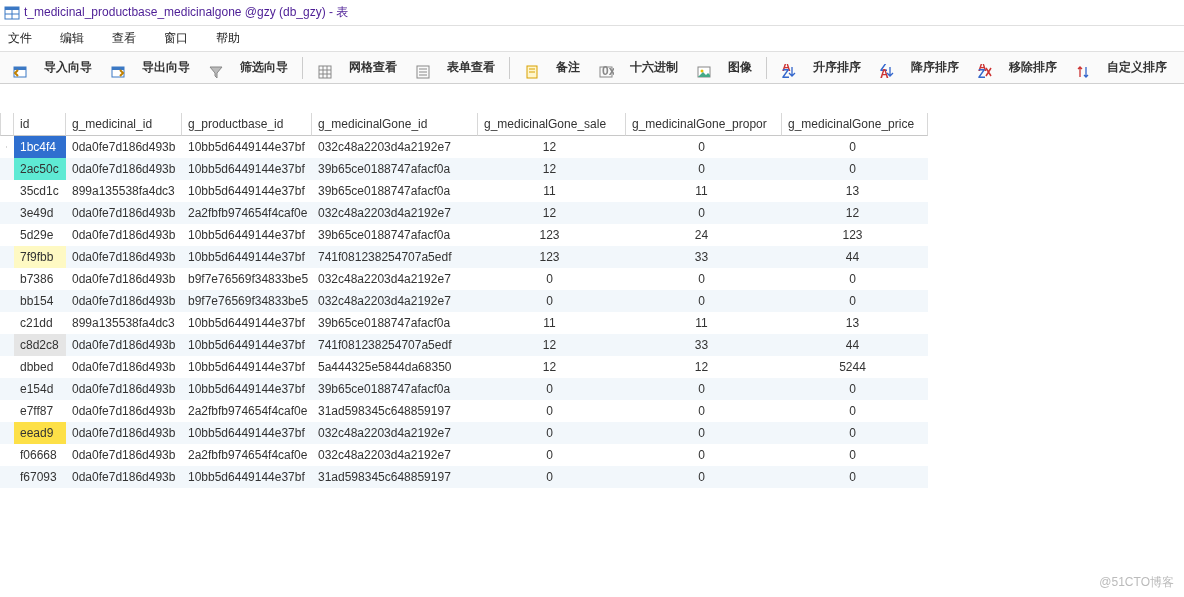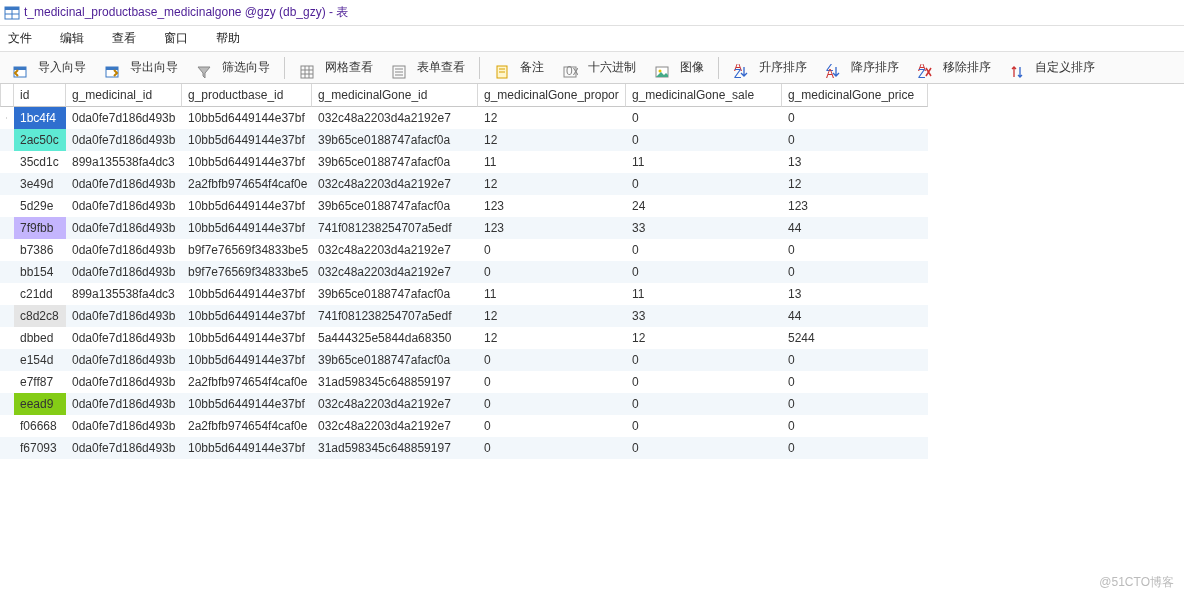--- a/index.html
+++ b/index.html
@@ -9,31 +9,31 @@
 .title-bar { height: 26px; background: #fff; display: flex; align-items: center; padding-left: 4px; border-bottom: 1px solid #e0e0e0; }
 .title-bar .icon { width: 16px; height: 16px; margin-right: 4px; }
 .title-bar .title-text { color: #4c1d95; }
 
 
 .menu-bar { height: 26px; display: flex; align-items: center; padding: 0 8px; gap: 28px; border-bottom: 1px solid #e0e0e0; }
 .menu-bar .menu-item { color: #222; cursor: default; }
 
 
 .toolbar { height: 32px; display: flex; align-items: center; padding: 0 6px; gap: 6px; border-bottom: 1px solid #d0d0d0; background: #fafafa; }
-.tool-btn { display: flex; align-items: center; gap: 10px; padding: 2px 6px; cursor: default; color: #333; }
+.tool-btn { display: flex; align-items: center; gap: 16px; padding: 2px 6px; cursor: default; color: #333; font-weight: bold; }
 .tool-btn .tool-icon { width: 16px; height: 16px; margin-top: 8px; }
 .tool-sep { width: 1px; height: 22px; background: #ccc; margin: 0 2px; }
 
 
 .grid-wrap { position: relative; height: calc(597px - 26px - 26px - 32px); overflow: hidden; background: #fff; }
-.grid { display: grid; grid-template-columns: 14px 52px 116px 130px 166px 148px 156px 146px; }
+.grid { display: grid; grid-template-columns: 14px 52px 116px 130px 166px 148px 156px 146px; margin-top: 29px; }
 .grid .hdr { background: #fff; border-right: 1px solid #d8d8d8; border-bottom: 1px solid #c8c8c8; padding: 4px 6px; color: #333; font-weight: normal; white-space: nowrap; overflow: hidden; }
 .grid .hdr.first { border-left: 1px solid #d8d8d8; }
 .grid .cell { border-right: 1px solid transparent; padding: 4px 6px; color: #333; white-space: nowrap; overflow: hidden; }
-.grid .cell.num { text-align: left; padding-right: 10px; }
+.grid .cell.num { text-align: center; padding-right: 10px; }
 .grid .row-indicator { display:flex; align-items:center; justify-content:center; color:#555; }
 .grid .row-indicator svg { width:8px; height:8px; }
 .grid .selected { background: #2f6fcf !important; color: #fff !important; }
 
 .watermark { position:absolute; right:10px; bottom:6px; color:#bbb; font-size:12px; }
 </style>
 </head>
 <body>
 
 <div class="title-bar">
@@ -157,22 +157,22 @@
   </div>
 </div>
 
 <div class="grid-wrap">
   <div class="grid" id="grid">
       <div class="hdr first"></div>
       <div class="hdr">id</div>
       <div class="hdr">g_medicinal_id</div>
       <div class="hdr">g_productbase_id</div>
       <div class="hdr">g_medicinalGone_id</div>
+      <div class="hdr">g_medicinalGone_sale</div>
       <div class="hdr">g_medicinalGone_propor</div>
-      <div class="hdr">g_medicinalGone_sale</div>
       <div class="hdr">g_medicinalGone_price</div>
       <div class="cell row-indicator">
         <svg viewBox="0 0 8 8">
           <path d="M1 0 L7 4 L1 8 Z" fill="#333"></path>
         </svg>
       </div>
       <div class="cell selected">1bc4f4</div>
       <div class="cell">0da0fe7d186d493b</div>
       <div class="cell">10bb5d6449144e37bf</div>
       <div class="cell">032c48a2203d4a2192e7</div>
@@ -205,21 +205,21 @@
       <div class="cell num" style="background: rgb(242, 247, 251);">12</div>
       <div class="cell row-indicator"></div>
       <div class="cell">5d29e</div>
       <div class="cell">0da0fe7d186d493b</div>
       <div class="cell">10bb5d6449144e37bf</div>
       <div class="cell">39b65ce0188747afacf0a</div>
       <div class="cell num">123</div>
       <div class="cell num">24</div>
       <div class="cell num">123</div>
       <div class="cell row-indicator alt" style="background: rgb(242, 247, 251);"></div>
-      <div class="cell" style="background: #c4b5fd;">7f9fbb</div>
+      <div class="cell" style="background: #fef9c3;">7f9fbb</div>
       <div class="cell" style="background: rgb(242, 247, 251);">0da0fe7d186d493b</div>
       <div class="cell" style="background: rgb(242, 247, 251);">10bb5d6449144e37bf</div>
       <div class="cell" style="background: rgb(242, 247, 251);">741f081238254707a5edf</div>
       <div class="cell num" style="background: rgb(242, 247, 251);">123</div>
       <div class="cell num" style="background: rgb(242, 247, 251);">33</div>
       <div class="cell num" style="background: rgb(242, 247, 251);">44</div>
       <div class="cell row-indicator"></div>
       <div class="cell">b7386</div>
       <div class="cell">0da0fe7d186d493b</div>
       <div class="cell">b9f7e76569f34833be5</div>
@@ -269,21 +269,21 @@
       <div class="cell num" style="background: rgb(242, 247, 251);">0</div>
       <div class="cell row-indicator"></div>
       <div class="cell">e7ff87</div>
       <div class="cell">0da0fe7d186d493b</div>
       <div class="cell">2a2fbfb974654f4caf0e</div>
       <div class="cell">31ad598345c648859197</div>
       <div class="cell num">0</div>
       <div class="cell num">0</div>
       <div class="cell num">0</div>
       <div class="cell row-indicator alt" style="background: rgb(242, 247, 251);"></div>
-      <div class="cell" style="background: #84cc16;">eead9</div>
+      <div class="cell" style="background: #fde047;">eead9</div>
       <div class="cell" style="background: rgb(242, 247, 251);">0da0fe7d186d493b</div>
       <div class="cell" style="background: rgb(242, 247, 251);">10bb5d6449144e37bf</div>
       <div class="cell" style="background: rgb(242, 247, 251);">032c48a2203d4a2192e7</div>
       <div class="cell num" style="background: rgb(242, 247, 251);">0</div>
       <div class="cell num" style="background: rgb(242, 247, 251);">0</div>
       <div class="cell num" style="background: rgb(242, 247, 251);">0</div>
       <div class="cell row-indicator"></div>
       <div class="cell">f06668</div>
       <div class="cell">0da0fe7d186d493b</div>
       <div class="cell">2a2fbfb974654f4caf0e</div>

